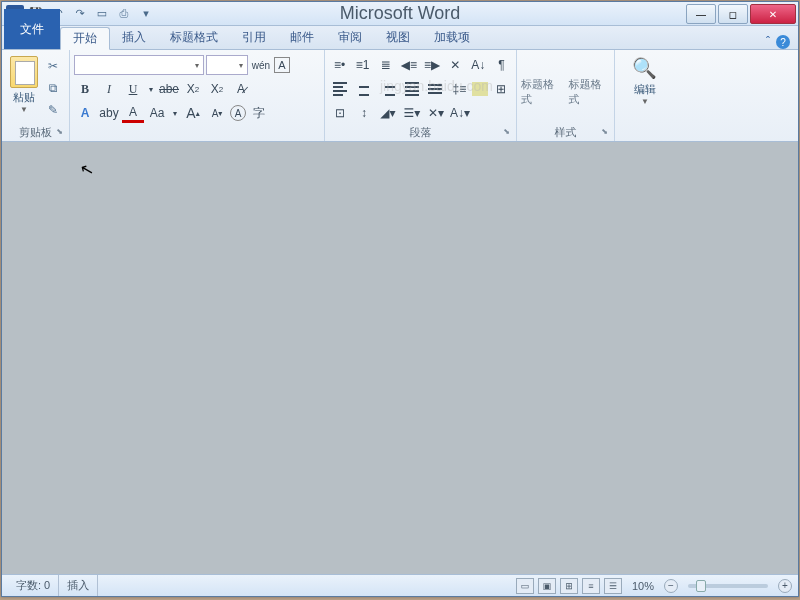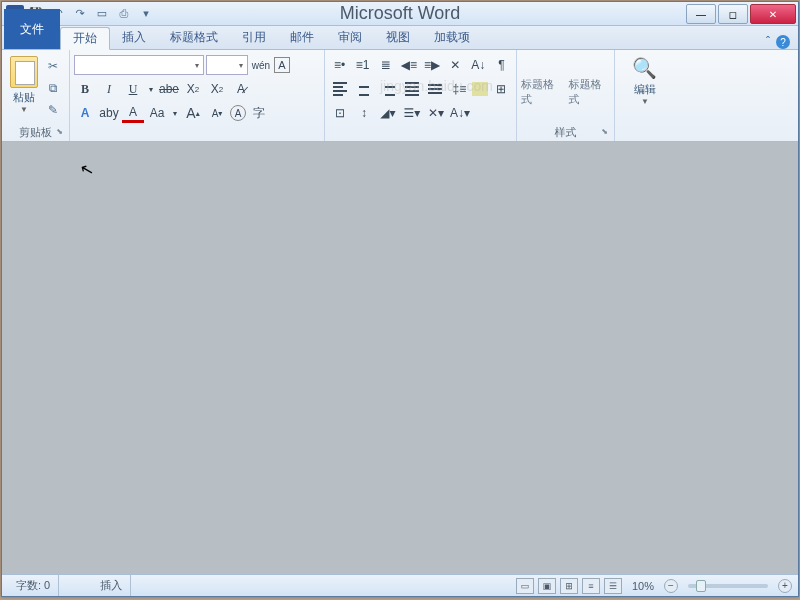--- a/index.html
+++ b/index.html
@@ -69,21 +69,21 @@
 .g-edit { width: 60px; border-right:none; }
 .edit-body { display:flex; flex-direction:column; align-items:center; padding-top:4px; flex:1; }
 .find-icon { font-size:20px; color:#3a5a8a; }
 .edit-label { font-size:11px; color:#3a5a7a; margin-top:2px; }
 
 
 .docarea { flex: 1; background: #b7bfc5; position: relative; }
 .cursor-arrow { position:absolute; left:78px; top:18px; font-size:16px; color:#000; transform: rotate(-15deg); pointer-events:none; }
 
 
-.statusbar { height: 22px; background: linear-gradient(#eaf2fb,#d4e4f6); border-top: 1px solid #a8bdd6; display: flex; align-items: center; font-size: 11px; color: #4a5a6a; padding: 0 6px; gap: 33px; }
+.statusbar { height: 22px; background: linear-gradient(#eaf2fb,#d4e4f6); border-top: 1px solid #a8bdd6; display: flex; align-items: center; font-size: 11px; color: #4a5a6a; padding: 0 6px; }
 .status-seg { padding: 0 8px; border-right: 1px solid #b0c0d4; height: 100%; display: flex; align-items: center; }
 .status-right { margin-left: auto; display: flex; align-items: center; gap: 4px; }
 .view-btn { width: 18px; height: 16px; border: 1px solid #9ab; background: #e4ecf6; cursor: pointer; font-size:9px; display:flex; align-items:center; justify-content:center; }
 .zoom-slider { width: 80px; height: 4px; background: #bcd; border-radius: 2px; position: relative; margin: 0 6px; }
 .zoom-thumb { position: absolute; left: 8px; top: -4px; width: 10px; height: 12px; background: #e8f0f8; border: 1px solid #8aa; border-radius: 2px; cursor: pointer; }
 .zoom-btn { width: 14px; height: 14px; border: 1px solid #9ab; background: #e4ecf6; border-radius: 7px; font-size: 10px; display: flex; align-items: center; justify-content: center; cursor: pointer; }
 
 
 .watermark { position:absolute; top:30px; left:360px; font-size:40px; color:rgba(200,200,200,.35); font-weight:bold; pointer-events:none; letter-spacing:2px; white-space:nowrap; }
 .watermark-sub { position:absolute; top:78px; left:380px; font-size:14px; color:rgba(180,180,180,.4); pointer-events:none; }
@@ -251,20 +251,21 @@
           <div class="row">
             <div class="ico">⊡</div>
             <div class="ico">↕</div>
             <div class="ico">◢▾</div>
             <div class="ico">☰▾</div>
             <div class="ico">✕▾</div>
             <div class="ico">A↓▾</div>
           </div>
         </div>
       </div>
+      <div class="group-label">段落</div>
     </div>
 
     <div class="group g-styles">
       <div class="style-body group-body">
         <div class="style-item">标题格式</div>
         <div class="style-item">标题格式</div>
       </div>
       <div class="group-label">样式</div>
     </div>
 

